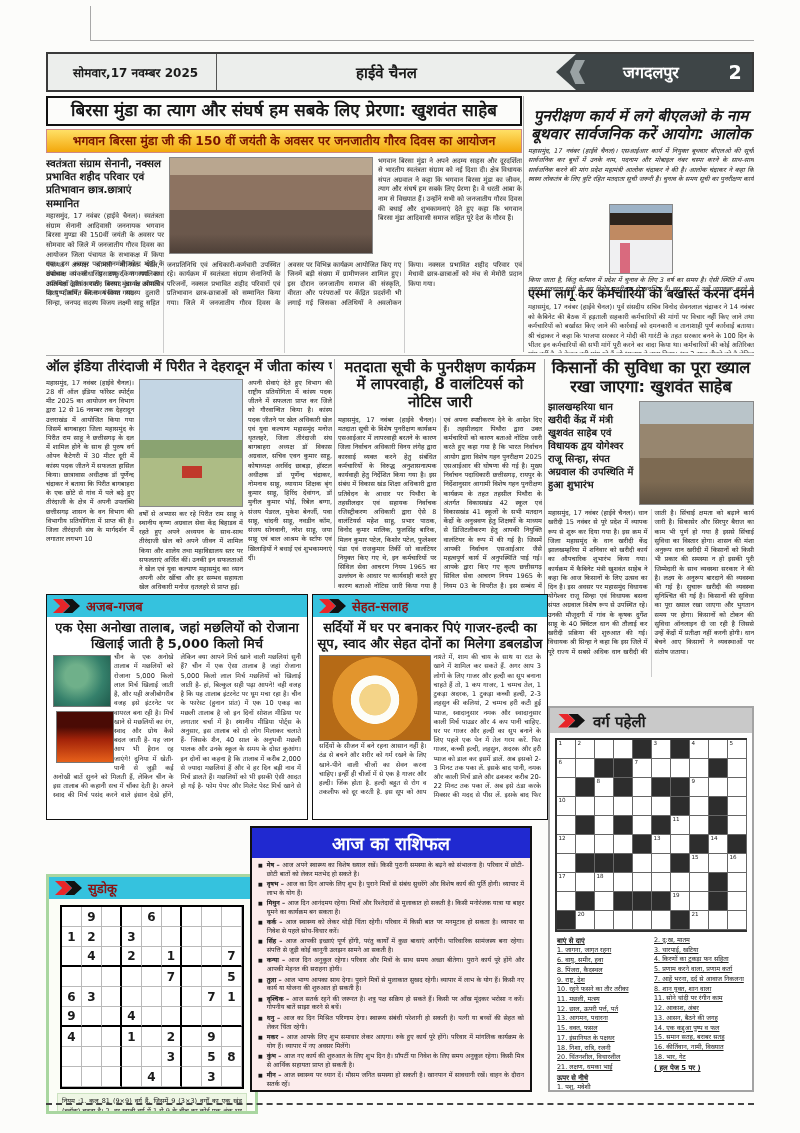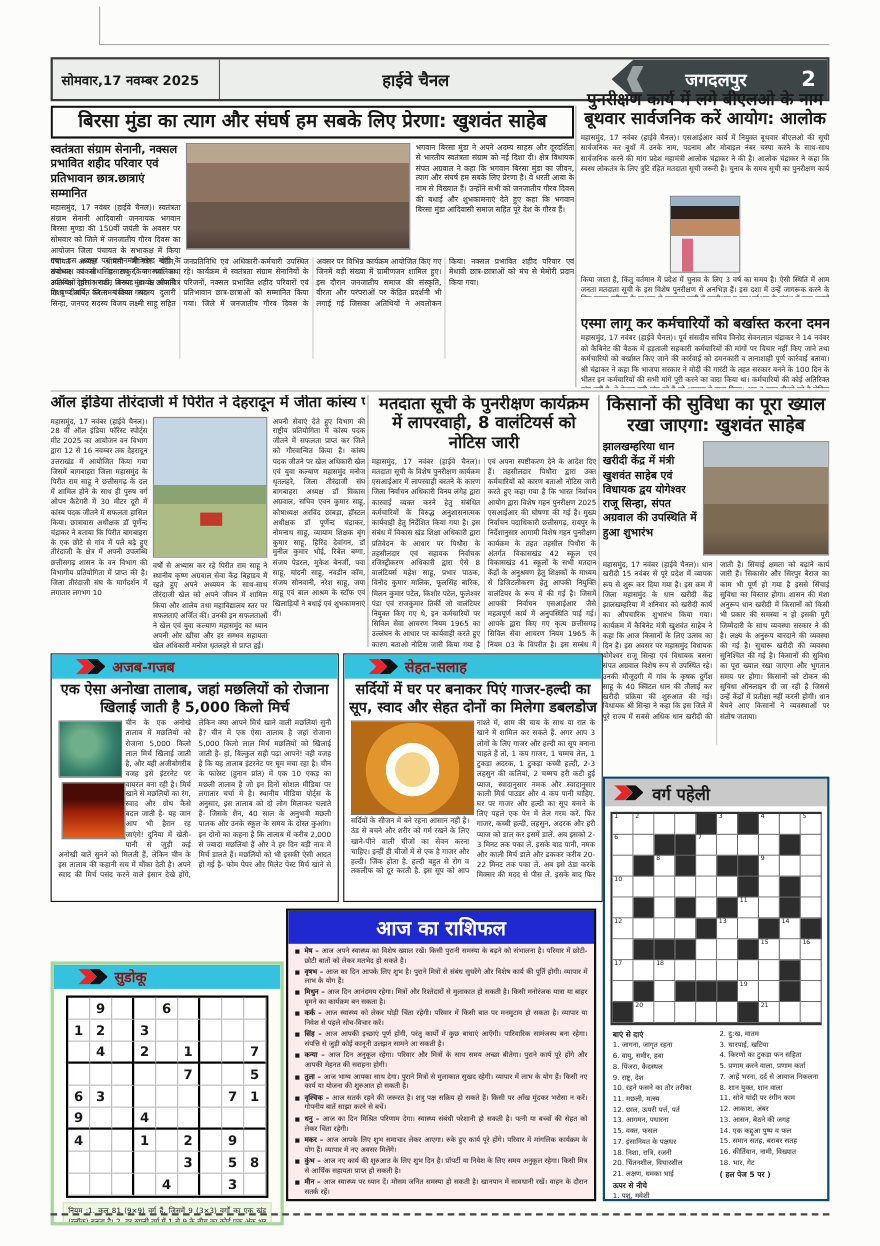--- a/index.html
+++ b/index.html
@@ -4,21 +4,21 @@
 <style>
   * { margin:0; padding:0; box-sizing:border-box; }
   html,body { background:#e9e9e6; }
   body { font-family:"DejaVu Sans",sans-serif; color:#1a1a1a; }
   #page { position:relative; width:800px; height:1133px; background:#fcfcfa; margin:0 auto; overflow:hidden; }
 
   .abs { position:absolute; }
   .thinline { background:#a8a8a8; }
 
   
-  #hdr { left:46px; top:52px; width:708px; height:40px; border:2px solid #3a3a3a; background:#eceeec; display:flex; align-items:stretch; }
+  #hdr { left:46px; top:52px; width:708px; height:40px; border:2px solid #3a3a3a; background:#eceeec; display:flex; align-items:stretch;padding-left:17px; }
   #hdr .date { width:152px; display:flex; align-items:center; padding-left:8px; font-weight:bold; font-size:12px; border-right:1.5px solid #555; }
   #hdr .mast { flex:1; display:flex; align-items:center; justify-content:center; font-weight:bold; font-size:15px; }
   #hdr .edblock { width:196px; background:#3e4547; color:#fff; display:flex; align-items:center; position:relative; clip-path:polygon(0 50%, 20px 0, 100% 0, 100% 100%, 20px 100%); }
   #hdr .edchev { width:15px; height:24px; background:#9aa2a4; clip-path:polygon(100% 0, 35% 0, 0 50%, 35% 100%, 100% 100%, 60% 50%); margin-left:14px; }
   #hdr .edname { flex:1; text-align:center; font-weight:bold; font-size:16px; }
   #hdr .pgsep { width:1px; background:#cfcfcf; margin:4px 0; }
   #hdr .pgnum { width:34px; text-align:center; font-weight:bold; font-size:19px; align-self:center; }
 
   
   .art { position:absolute; overflow:hidden; }
@@ -67,21 +67,21 @@
   
   #kisan .hl { font-size:16.2px; }
   #kisan .row1 { display:flex; gap:5px; margin-top:5px; }
   #kisan .sub { width:86px; font-weight:bold; font-size:9.8px; line-height:1.32; }
   #kisan .kphoto { flex:1; height:104px; background:
       linear-gradient(180deg,#b9c4c9 0 22%, #97866f 22% 55%, #7d6a52 55% 78%, #5f5242 100%); }
   #kisan .cols { column-count:2; column-gap:7px; column-rule:1px solid #ccc; margin-top:4px; height:168px; }
 
   
   .featbox { position:absolute; border:1.5px solid #111; background:#fff; overflow:hidden; }
-  .cyanbar { background:#35c2de; height:22px; display:flex; align-items:center; padding-left:22px; gap:6px; }
+  .cyanbar { background:#35c2de; height:22px; display:flex; align-items:center; padding-left:6px; gap:6px; }
   .cyanbar .t { color:#8a1212; font-weight:bold; font-size:13px; }
   .chev { display:inline-flex; }
   .chev i { width:17px; height:14px; clip-path:polygon(0 0,55% 0,100% 50%,55% 100%,0 100%,42% 50%); }
   .chev .r { background:#e8262a; margin-right:-7px; }
   .chev .k { background:#121212; }
   .feat-hl { font-weight:bold; font-size:13px; text-align:center; line-height:1.2; margin:3px 4px 2px; }
   .feat-body { font-size:6.6px; line-height:1.4; text-align:justify; margin:2px 6px; column-count:2; column-gap:7px; height:150px; overflow:hidden; }
   .pond { float:left; width:58px; height:52px; margin:2px 3px 2px 0; border:1px solid #777;
       background:radial-gradient(circle at 40% 40%, #6fb08a 0 25%, #35806b 60%, #1f5a4c 100%); }
   .chili { float:left; width:58px; height:52px; margin:2px 0 2px 3px; border:1px solid #777;
@@ -99,29 +99,29 @@
   #sud .rules b { font-size:6.8px; }
 
   
   #rash { border:2px solid #111; background:#fcecec; }
   #rash .bluebar { background:#2029d0; color:#fff; font-weight:bold; font-size:18px; text-align:center; padding:3px 0; }
   #rash .list { padding:3px 6px 0; }
   .rz { display:flex; gap:4px; font-size:6.35px; line-height:1.38; margin-bottom:1.6px; text-align:justify; }
   .rz .blt { font-size:5px; line-height:1.9; }
 
   
-  #cw { border:2px solid #0c4a6e; background:#fff; }
+  #cw { border:2px solid #a3a3a3; background:#fff; }
   #cw .graybar { background:#c9c9c9; height:25px; display:flex; align-items:center; gap:8px; padding-left:8px; font-weight:bold; font-size:15px; }
   #cw .grid { display:grid; grid-template-columns:repeat(10,19px); width:192px; margin:5px auto 4px; border:2px solid #333; background:#fff; }
   .cwc { position:relative; width:19px; height:19px; border-right:1px solid #666; border-bottom:1px solid #666; background:#fff; }
   .cwc.b { background:#2d2d2d; }
   .cwc .n { position:absolute; top:0; left:1.5px; font-size:5.6px; color:#222; }
   #cw .clues { display:flex; gap:6px; margin:2px 7px; }
   #cw .clues>div { flex:1; }
-  .clue { font-size:6.4px; line-height:1.52; }
+  .clue { font-size:6.4px; line-height:1.52;text-decoration:underline; }
   .clue.bold { font-weight:bold; font-size:6.8px; }
 
   .dashes { border-top:2.5px dashed #444; }
 </style>
 </head>
 <body>
 
 <div id="page">
 
   <div class="abs thinline" style="left:90px; top:40px; width:664px; height:1px;"></div>
@@ -133,34 +133,35 @@
     <div class="edblock">
       <span class="edchev"></span>
       <span class="edname">जगदलपुर</span>
       <span class="pgsep"></span>
       <span class="pgnum">2</span>
     </div>
   </div>
 
   <div class="art" id="birsa" style="left:46px; top:96px; width:476px; height:260px;">
     <div class="hl hlbox">बिरसा मुंडा का त्याग और संघर्ष हम सबके लिए प्रेरणा: खुशवंत साहेब</div>
+    <div class="yellow">भगवान बिरसा मुंडा जी की 150 वीं जयंती के अवसर पर जनजातीय गौरव दिवस का आयोजन</div>
     <div class="row1">
       <div class="c1">
         <div class="kicker">स्वतंत्रता संग्राम सेनानी, नक्सल प्रभावित शहीद परिवार एवं प्रतिभावान छात्र.छात्राएं सम्मानित</div>
         <div class="body-t">महासमुंद, 17 नवंबर (हाईवे चैनल)। स्वतंत्रता संग्राम सेनानी आदिवासी जननायक भगवान बिरसा मुण्डा की 150वीं जयंती के अवसर पर सोमवार को जिले में जनजातीय गौरव दिवस का आयोजन जिला पंचायत के सभाकक्ष में किया गया। इस अवसर पर प्रधानमंत्री नरेन्द्र मोदी के संबोधन का सीधा प्रसारण किया गया तथा अतिथियों द्वारा भगवान बिरसा मुंडा के छायाचित्र पर पुष्प अर्पित कर नमन किया गया।</div>
       </div>
       <div class="cphoto photo"></div>
       <div class="c3 body-t">भगवान बिरसा मुंडा ने अपने अदम्य साहस और दूरदर्शिता से भारतीय स्वतंत्रता संग्राम को नई दिशा दी। क्षेत्र विधायक संपत अग्रवाल ने कहा कि भगवान बिरसा मुंडा का जीवन, त्याग और संघर्ष हम सबके लिए प्रेरणा है। वे धरती आबा के नाम से विख्यात हैं। उन्होंने सभी को जनजातीय गौरव दिवस की बधाई और शुभकामनाएं देते हुए कहा कि भगवान बिरसा मुंडा आदिवासी समाज सहित पूरे देश के गौरव हैं।</div>
     </div>
     <div class="row2 body-t">पंचायत अध्यक्ष श्रीमती मोनिका पटेल, उपाध्यक्ष पंकज सिंह ठाकुर, नगरपालिका उपाध्यक्ष देवीचंद राठी, जनपद अध्यक्ष श्रीमती दिशा दीवान, जिला पंचायत सदस्य दुलारी सिन्हा, जनपद सदस्य विजय लक्ष्मी साहू सहित जनप्रतिनिधि एवं अधिकारी-कर्मचारी उपस्थित रहे। कार्यक्रम में स्वतंत्रता संग्राम सेनानियों के परिजनों, नक्सल प्रभावित शहीद परिवारों एवं प्रतिभावान छात्र-छात्राओं को सम्मानित किया गया। जिले में जनजातीय गौरव दिवस के अवसर पर विभिन्न कार्यक्रम आयोजित किए गए जिनमें बड़ी संख्या में ग्रामीणजन शामिल हुए। इस दौरान जनजातीय समाज की संस्कृति, वीरता और परंपराओं पर केंद्रित प्रदर्शनी भी लगाई गई जिसका अतिथियों ने अवलोकन किया। नक्सल प्रभावित शहीद परिवार एवं मेधावी छात्र-छात्राओं को मंच से मेमोरी प्रदान किया गया।</div>
   </div>
 
   <div class="abs thinline" style="left:523px; top:96px; width:1px; height:256px;"></div>
 
-  <div class="art" id="punar" style="left:528px; top:82px; width:226px; height:188px;">
+  <div class="art" id="punar" style="left:528px; top:108px; width:226px; height:188px;font-style:italic;">
     <div class="hl">पुनरीक्षण कार्य में लगे बीएलओ के नाम बूथवार सार्वजनिक करें आयोग: आलोक</div>
     <div class="cols body-t" style="font-size:6.5px;">
       <div>महासमुंद, 17 नवंबर (हाईवे चैनल)। एसआईआर कार्य में नियुक्त बूथवार बीएलओ की सूची सार्वजनिक कर बूथों में उनके नाम, पदनाम और मोबाइल नंबर चस्पा करने के साथ-साथ सार्वजनिक करने की मांग प्रदेश महामंत्री आलोक चंद्राकर ने की है। आलोक चंद्राकर ने कहा कि स्वस्थ लोकतंत्र के लिए त्रुटि रहित मतदाता सूची जरूरी है। चुनाव के समय सूची का पुनरीक्षण कार्य</div>
       <div>
         <span class="portrait photo">
             <i class="scarf"></i>
           </span>
         <span>किया जाता है, किंतु वर्तमान में प्रदेश में चुनाव के लिए 3 वर्ष का समय है। ऐसी स्थिति में आम जनता मतदाता सूची के इस विशेष पुनरीक्षण से अनभिज्ञ हैं। इस दशा में उन्हें जागरूक करने के लिए लाउड स्पीकर के माध्यम से मतदाता सूची में पुनरीक्षण व एसआईआर के संबंध में नगर कस्बों में प्रचार-प्रसार आवश्यक है, वहीं ग्रामीण क्षेत्र में धान कटाई में लोग व्यस्त हैं। ऐसी</span>
       </div>
       <div>दशा में यदि बीएलओ उनके घर जाते हैं तो उनके नहीं मिलने की दशा में वे बीएलओ से संपर्क कर इस कार्य में सहभागी हो सकें और राजनीतिक दल को बीएलओ के नाम, नंबर की सूची उपलब्ध कराने से उनके सक्रिय दल कार्यकर्ता स्वस्थ लोकतंत्र के इस कार्य में सहभागी होंगे। जिससे मतदाता सूची में त्रुटि की संभावना कम होगी। वहीं मतदाताओं के नाम विलोपित भी नहीं होंगे। बीएलओ जब डोर टू डोर जाएं तो आयोग द्वारा जारी परिचय पत्र लगाए जिससे मतदाताओं में भ्रम उत्पन्न न हो और कार्य निर्विवाद रूप से सम्पन्न हो।</div>
@@ -327,21 +328,21 @@
         <div class="su"></div>
         <div class="su">3</div>
         <div class="su"></div>
       </div>
     <div class="rules">
       <span>नियम :1. कुल 81 (9×9) वर्ग हैं, जिसमें 9 (3×3) वर्गों का एक खंड (ब्लॉक) बनता है। 2. हर खाली वर्ग में 1 से 9 के बीच का कोई एक अंक भर सकते हैं। 3. बाएं से दाएं और ऊपर से नीचे के प्रत्येक कॉलम,कतार और खंड में 1 से 9 अंक में से किसी भी अंक का इस्तेमाल एक बार ही कर सकते हैं।</span>
       <b>हल अगले पन्नों पर</b>
     </div>
   </div>
 
-  <div class="featbox" id="rash" style="left:260px; top:826px; width:282px; height:266px;">
+  <div class="featbox" id="rash" style="left:250px; top:826px; width:282px; height:266px;">
     <div class="bluebar">आज का राशिफल</div>
     <div class="list">
         <div class="rz">
           <span class="blt">■</span>
           <span><b>मेष – </b>आज अपने स्वास्थ्य का विशेष ख्याल रखें। किसी पुरानी समस्या के बढ़ने को संभालना है। परिवार में छोटी-छोटी बातों को लेकर मतभेद हो सकते है।</span>
         </div>
         <div class="rz">
           <span class="blt">■</span>
           <span><b>वृषभ – </b>आज का दिन आपके लिए शुभ है। पुराने मित्रों से संबंध सुधरेंगे और विशेष कार्य की पूर्ति होगी। व्यापार में लाभ के योग हैं।</span>
         </div>

